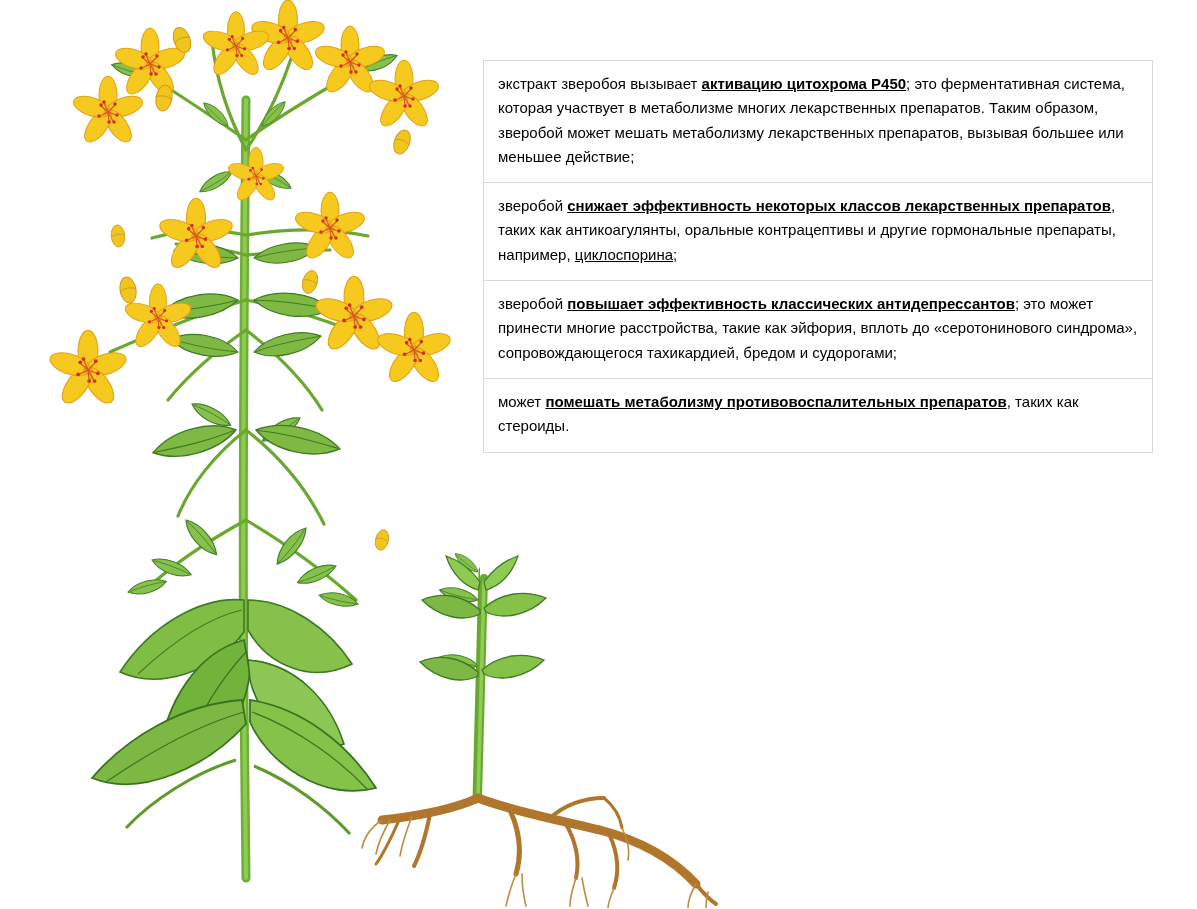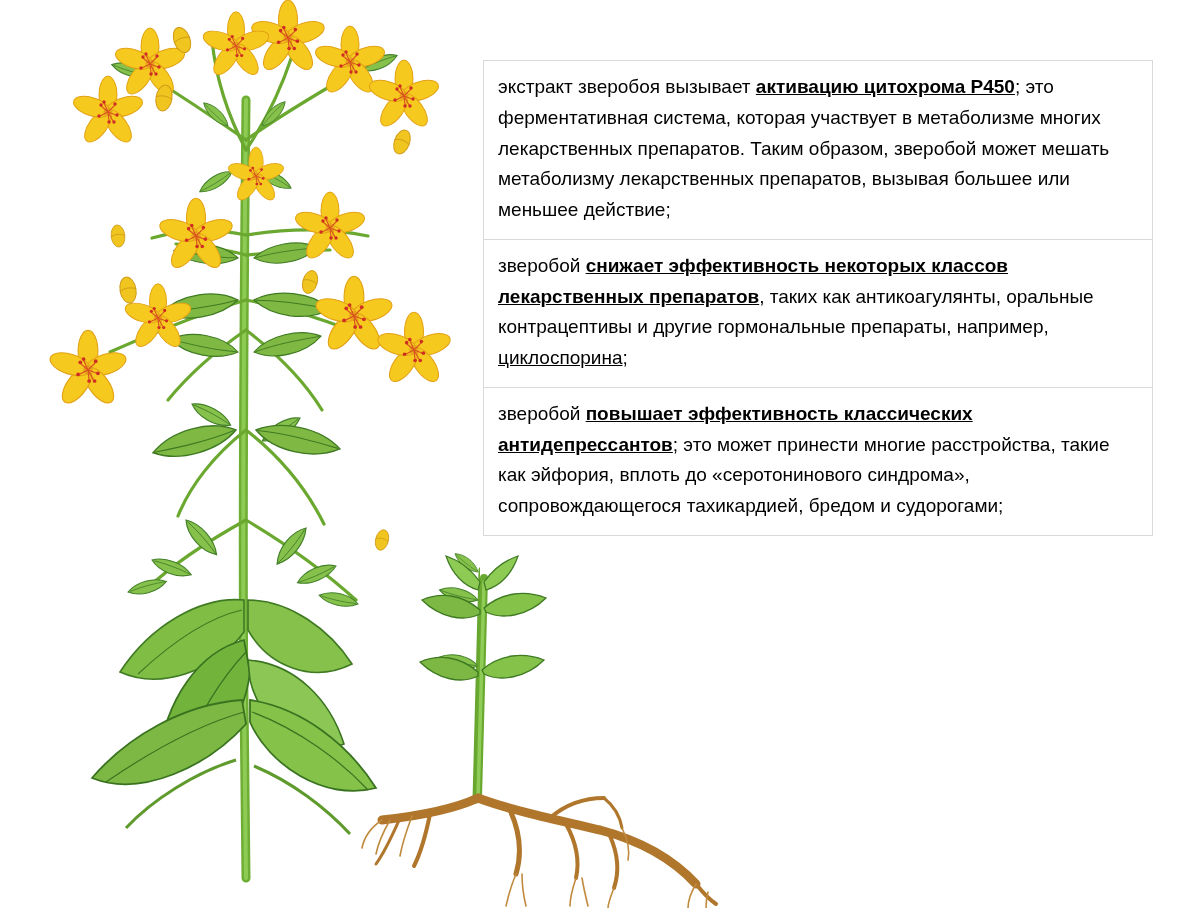--- a/index.html
+++ b/index.html
@@ -33,21 +33,21 @@
     left: 483px;
     top: 60px;
     width: 668px;
     border: 1px solid #d9d9d9;
     border-bottom: none;
     background: #ffffff;
   }
   .text-row {
     border-bottom: 1px solid #d9d9d9;
     padding: 11px 14px 13px 14px;
-    font-size: 19px;
+    font-size: 15px;
     line-height: 1.62;
     color: #000000;
     text-align: left;
   }
   .text-row p {
     margin: 0;
   }
   .bold-underline {
     font-weight: bold;
     text-decoration: underline;
@@ -261,13 +261,16 @@
 <div id="text-panel">
   <div class="text-row">
     <p><span>экстракт зверобоя вызывает </span><span class="bold-underline">активацию цитохрома P450</span><span>; это ферментативная система, которая участвует в метаболизме многих лекарственных препаратов. Таким образом, зверобой может мешать метаболизму лекарственных препаратов, вызывая большее или меньшее действие;</span></p>
   </div>
   <div class="text-row">
     <p><span>зверобой </span><span class="bold-underline">снижает эффективность некоторых классов лекарственных препаратов</span><span>, таких как антикоагулянты, оральные контрацептивы и другие гормональные препараты, например, </span><span class="plain-underline">циклоспорина</span><span>;</span></p>
   </div>
   <div class="text-row">
     <p><span>зверобой </span><span class="bold-underline">повышает эффективность классических антидепрессантов</span><span>; это может принести многие расстройства, такие как эйфория, вплоть до «серотонинового синдрома», сопровождающегося тахикардией, бредом и судорогами;</span></p>
   </div>
+  <div class="text-row">
+    <p><span>может </span><span class="bold-underline">помешать метаболизму противовоспалительных препаратов</span><span>, таких как стероиды.</span></p>
+  </div>
 </div>
 
 </body></html>

